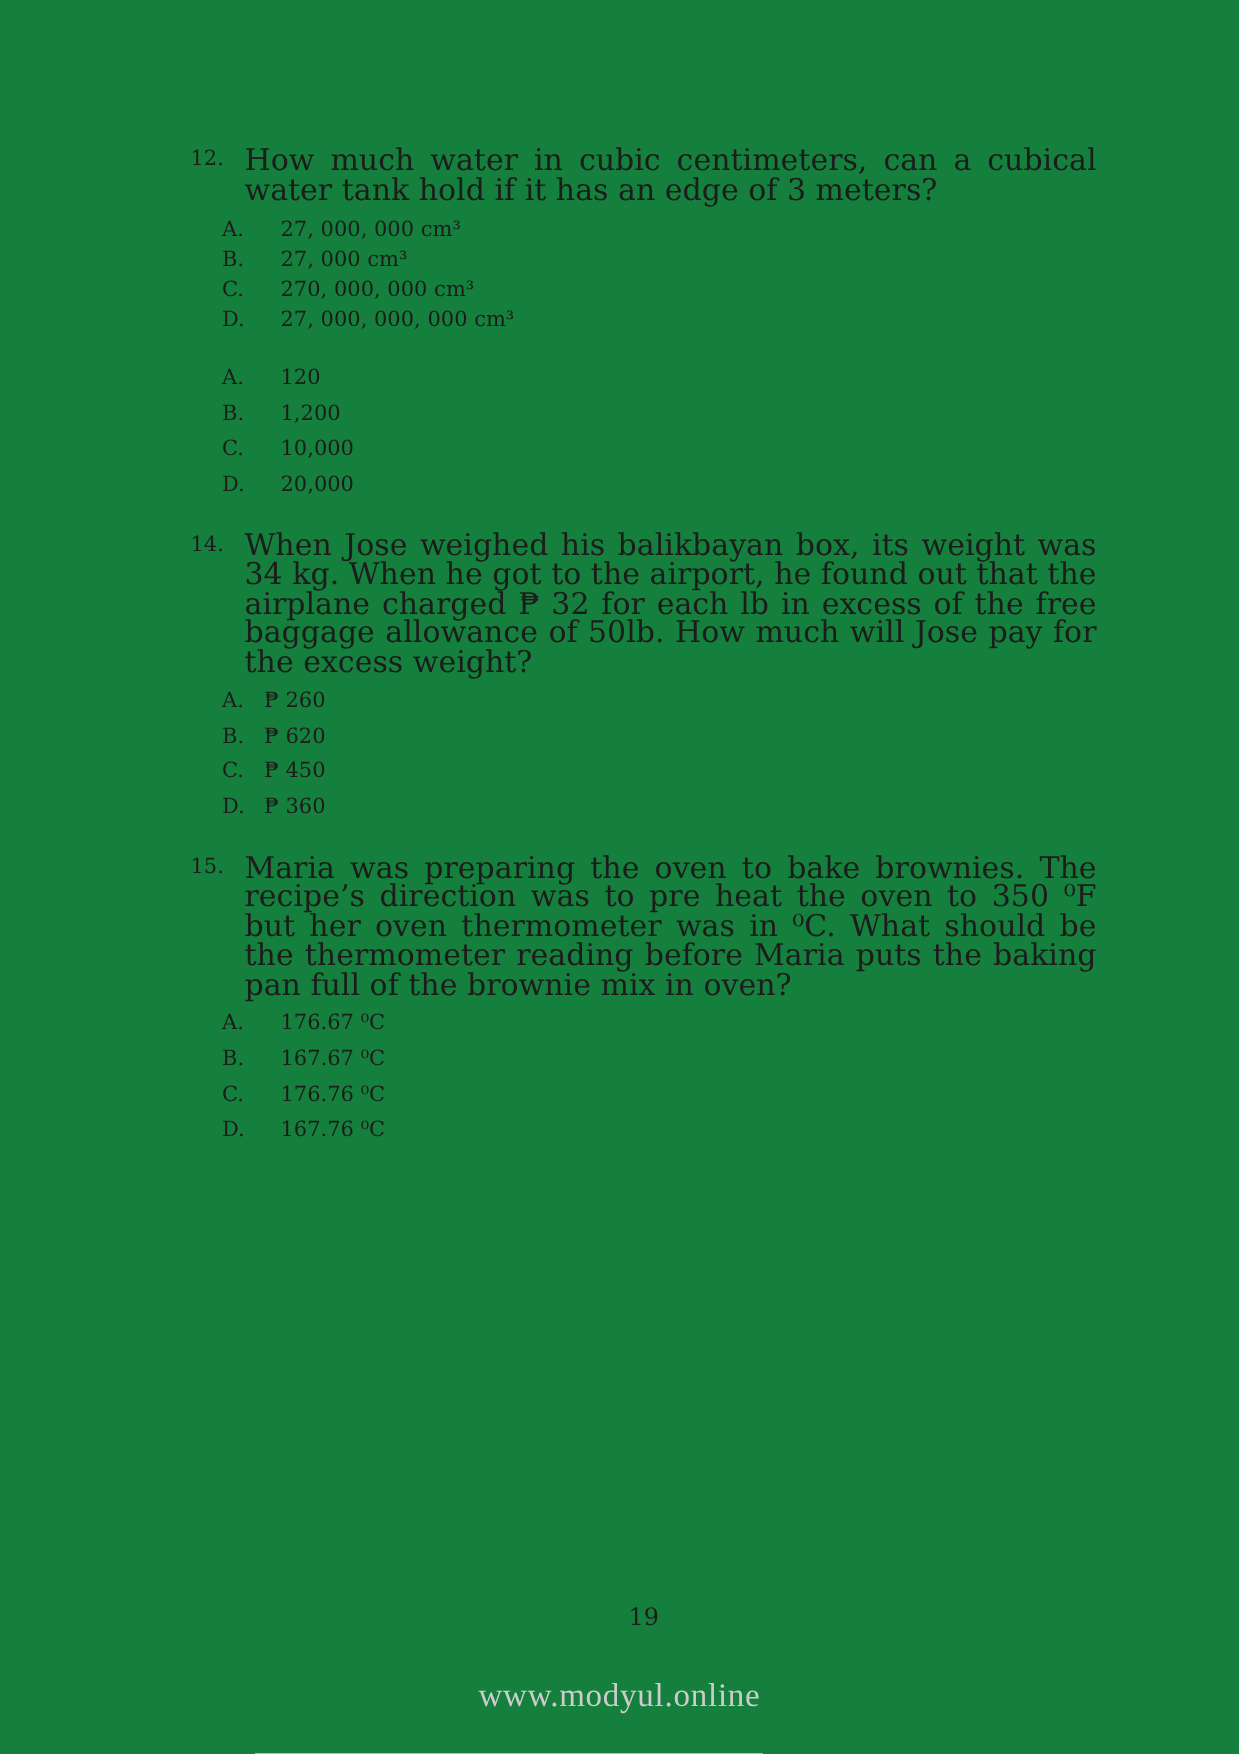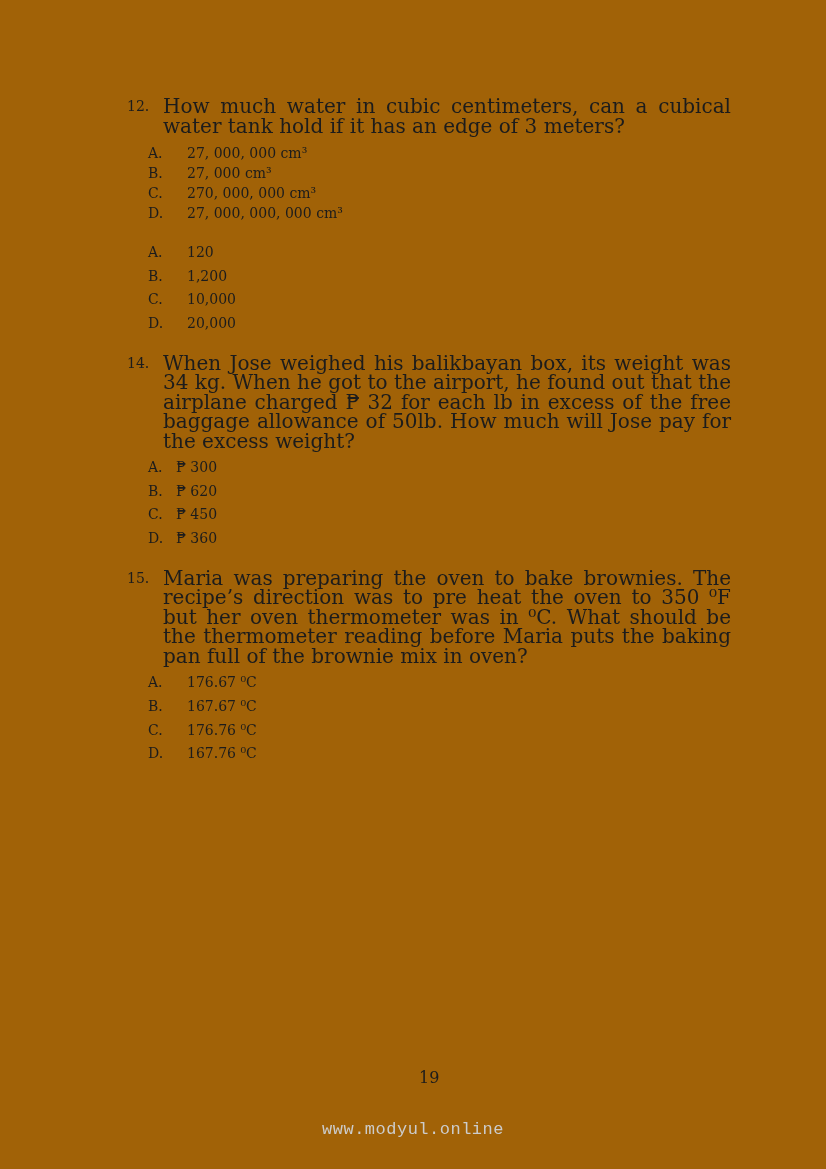--- a/index.html
+++ b/index.html
@@ -1,20 +1,20 @@
 <!DOCTYPE html>
 <html><head>
 <meta charset="utf-8">
 <style>
   html, body { margin: 0; padding: 0; background: #ffffff; }
   .page {
     position: relative;
     width: 826px;
     height: 1169px;
-    background: #a16207;
+    background: #15803d;
     font-family: "DejaVu Serif", "Liberation Serif", serif;
     color: #1c1c1c;
     overflow: hidden;
   }
   .content {
     padding: 97px 95px 0 127px; 
   }
   .question { margin-bottom: 20px; }
   .qline { display: flex; }
   .qnum {
@@ -61,22 +61,22 @@
     line-height: 20px;
     letter-spacing: 0.4px;
     color: #111111;
   }
   .watermark {
     position: absolute;
     top: 1119px;
     left: 0;
     width: 100%;
     text-align: center;
-    font-family: Liberation Mono, monospace;
-    font-size: 17px;
+    font-family: Liberation Serif, serif;
+    font-size: 22px;
     line-height: 22px;
     letter-spacing: 0.5px;
     color: #cccccc;
   }
 </style>
 </head>
 <body>
 
 <div class="page">
   <div class="content">
@@ -128,21 +128,21 @@
     </div>
 
     <div class="question">
       <div class="qline">
         <span class="qnum">14.</span>
         <div class="qtext">When Jose weighed his balikbayan box, its weight was 34 kg. When he got to the airport, he found out that the airplane charged ₱ 32 for each lb in excess of the free baggage allowance of 50lb. How much will Jose pay for the excess weight?</div>
       </div>
       <div class="options q-narrow">
         <div class="option">
           <span class="letter">A.</span>
-          <span class="otext">₱ 300</span>
+          <span class="otext">₱ 260</span>
         </div>
         <div class="option">
           <span class="letter">B.</span>
           <span class="otext">₱ 620</span>
         </div>
         <div class="option">
           <span class="letter">C.</span>
           <span class="otext">₱ 450</span>
         </div>
         <div class="option">

